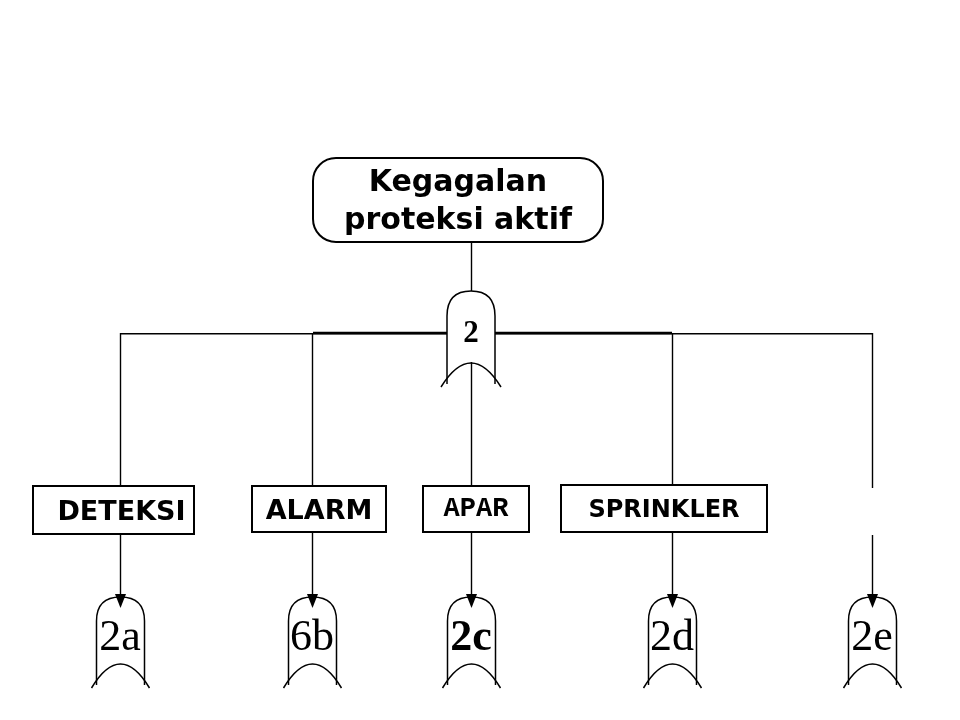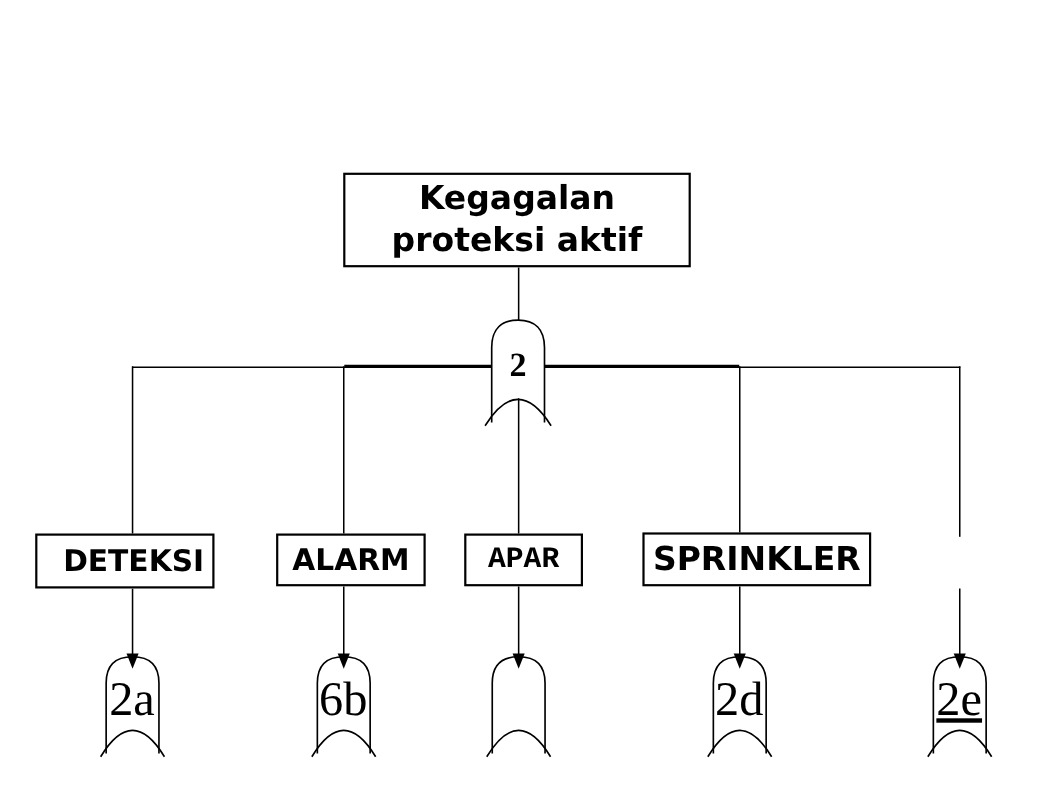--- a/index.html
+++ b/index.html
@@ -8,36 +8,36 @@
     font-family:"DejaVu Sans","Liberation Sans",sans-serif;overflow:hidden;
   }
   .layer{position:absolute;left:0;top:0;width:960px;height:720px;}
   svg.layer{z-index:1;}
   .node{
     position:absolute;z-index:2;box-sizing:border-box;
     border:2px solid #000;background:#fff;color:#000;
     display:flex;align-items:center;justify-content:center;
     font-weight:bold;text-align:center;
   }
-  .root-node{left:312px;top:157px;width:316px;height:86px;font-size:30px;line-height:1.26;padding:0 10px;}
+  .root-node{left:312px;top:157px;width:292px;height:86px;font-size:30px;line-height:1.26;padding:0 10px;border-radius:24px;}
   .branch-0{left:32px; top:485px;width:163px;height:50px;font-size:27px;padding-left:16px;}
   .branch-1{left:251px;top:485px;width:136px;height:48px;font-size:27px;}
   .branch-2{left:422px;top:485px;width:108px;height:48px;font-size:27px;font-family:Liberation Mono, monospace;}
-  .branch-3{left:560px;top:484px;width:208px;height:49px;font-size:30px;margin-left:24px;}
+  .branch-3{left:560px;top:484px;width:208px;height:49px;font-size:24px;}
   .branch-4{left:782px;top:487px;width:177px;height:48px;font-size:27px;}
   .gate-label{
     position:absolute;z-index:3;width:80px;text-align:center;color:#000;
     font-family:"Liberation Serif","DejaVu Serif",serif;font-size:44px;line-height:36px;
   }
   .gl-main{left:431px;top:314px;font-size:31px;font-weight:bold;}
   .gl-0{left:80px; top:618px;}
   .gl-1{left:272px;top:618px;}
   .gl-2{left:431px;top:618px;font-weight:bold;}
   .gl-3{left:632px;top:618px;}
-  .gl-4{left:832px;top:618px;text-decoration:underline;}
+  .gl-4{left:832px;top:618px;}
   .ln{stroke:#000;fill:none;}
 </style>
 </head>
 <body>
 
 <div class="stage">
 
   <svg class="layer" viewBox="0 0 960 720">
 
     <path class="ln" d="M 471.5 243 L 471.5 292" stroke-width="1.4"></path>
@@ -101,16 +101,17 @@
 
   <div class="node root-node">Kegagalan proteksi aktif</div>
   <div class="node branch-0">DETEKSI</div>
   <div class="node branch-1">ALARM</div>
   <div class="node branch-2">APAR</div>
   <div class="node branch-3">SPRINKLER</div>
 
   <div class="gate-label gl-main">2</div>
   <div class="gate-label gl-0">2a</div>
   <div class="gate-label gl-1">6b</div>
+  <div class="gate-label gl-2">2c</div>
   <div class="gate-label gl-3">2d</div>
   <div class="gate-label gl-4">2e</div>
 
 </div>
 
 </body></html>

